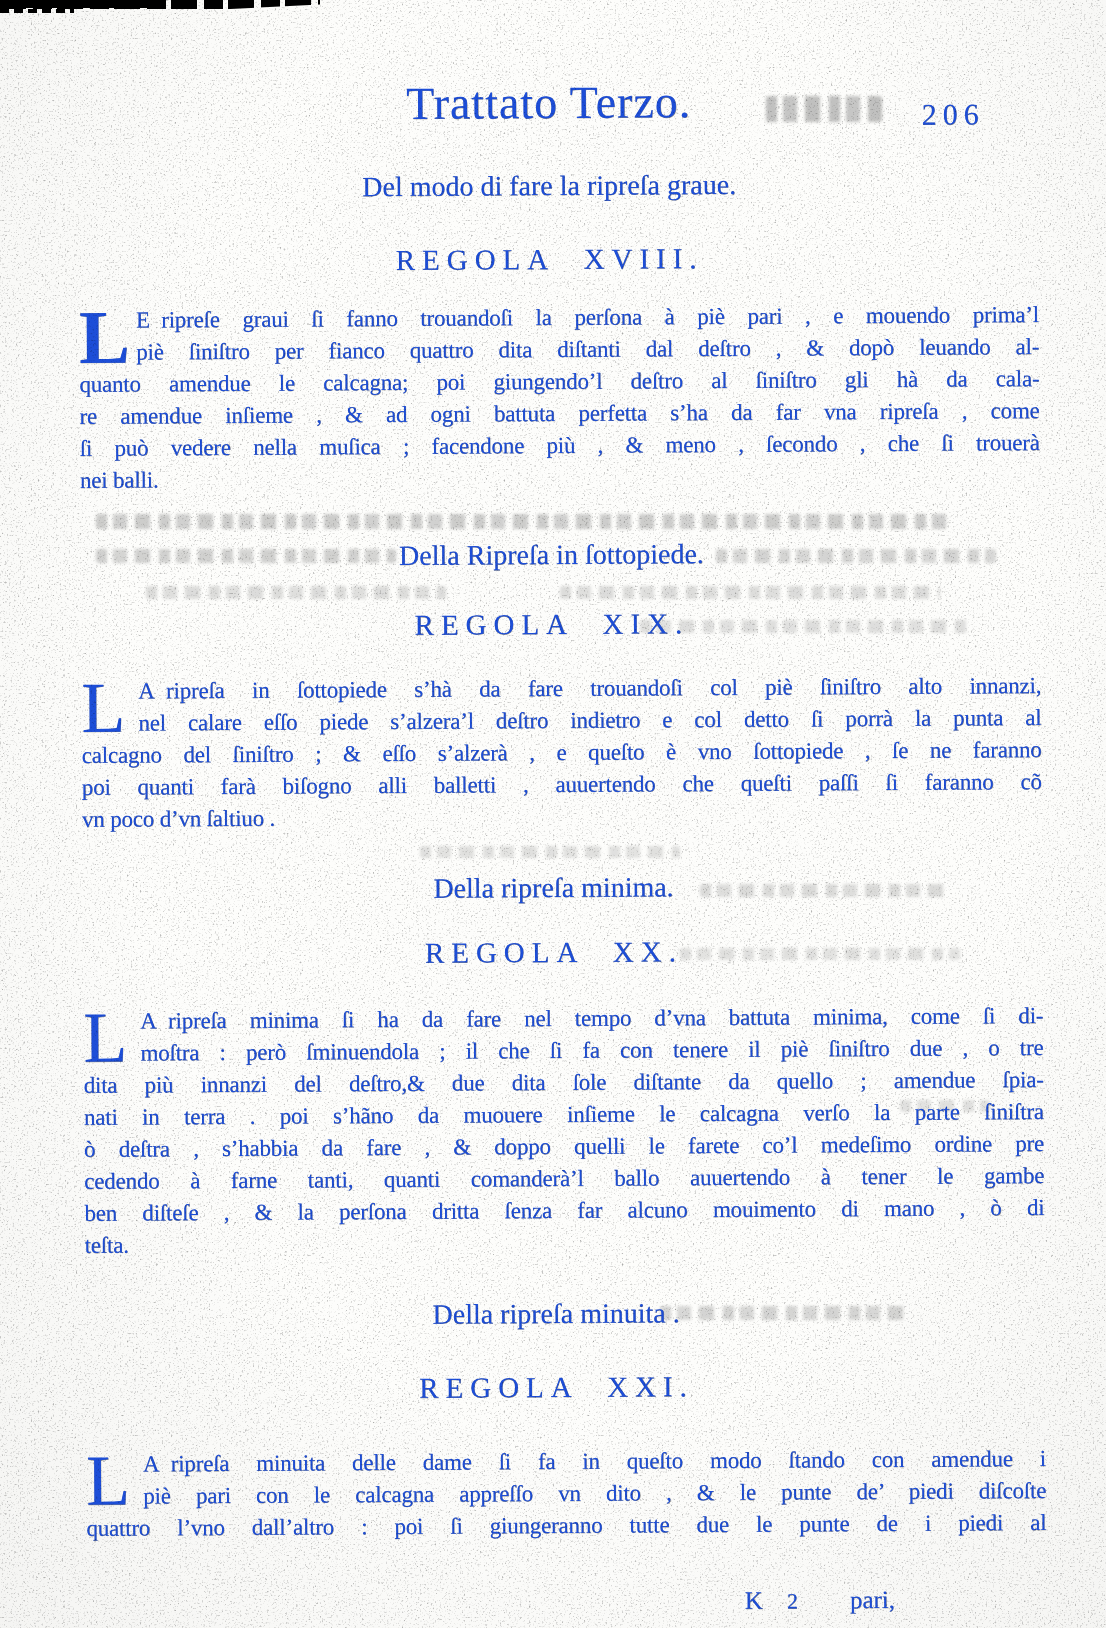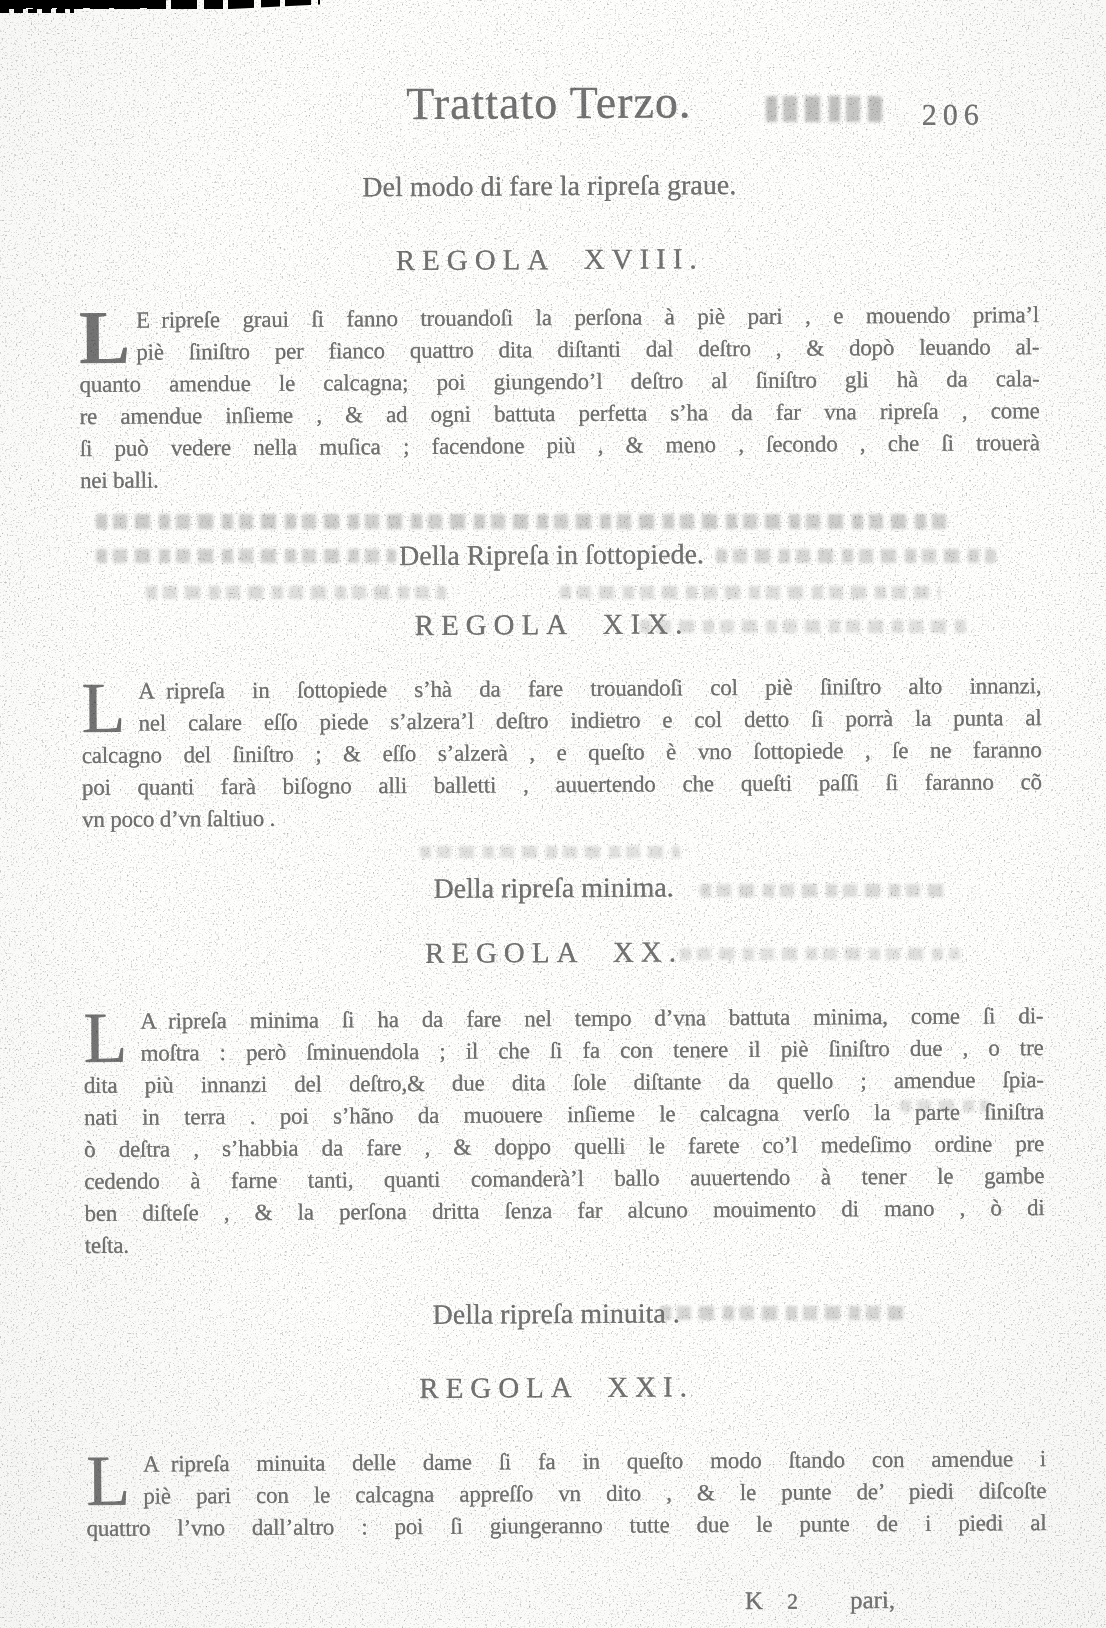--- a/index.html
+++ b/index.html
@@ -1,19 +1,19 @@
 <!DOCTYPE html>
 <html><head>
 <meta charset="utf-8">
 <style>
   html,body{margin:0;padding:0;background:#e8e8e4;}
   body{width:1106px;height:1628px;overflow:hidden;
        font-family:"Liberation Serif", serif;}
   .page{position:relative;width:1106px;height:1628px;background:#fdfdfb;
-        overflow:hidden;color:#737373;}
+        overflow:hidden;color:#1d4ed8;}
   .tone{position:absolute;inset:0;z-index:0;
         background:radial-gradient(ellipse at 52% 42%, rgba(0,0,0,0) 55%, rgba(0,0,0,0.035) 100%);}
   
   .artifact{position:absolute;top:0;left:0;width:320px;height:9px;z-index:6;
         background:repeating-linear-gradient(90deg,#000 0 26px,transparent 26px 33px,#000 33px 52px,transparent 52px 57px);
         clip-path:polygon(0 0,100% 0,100% 50%,72% 100%,0 100%);}
   .artifact-solid{position:absolute;top:0;left:0;width:148px;height:8px;background:#000;z-index:7;}
   .artifact-row2{position:absolute;top:9px;left:0;width:74px;height:4px;z-index:6;
         background:repeating-linear-gradient(90deg,#000 0 9px,transparent 9px 14px);}
   

